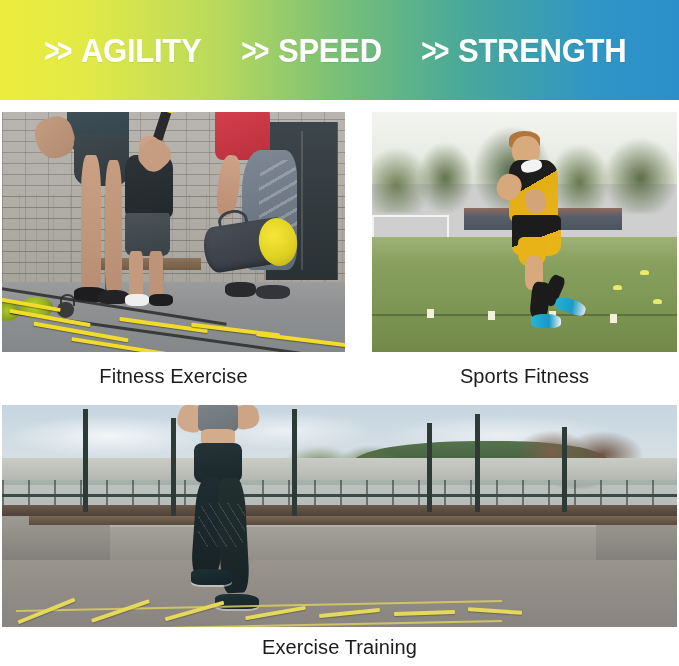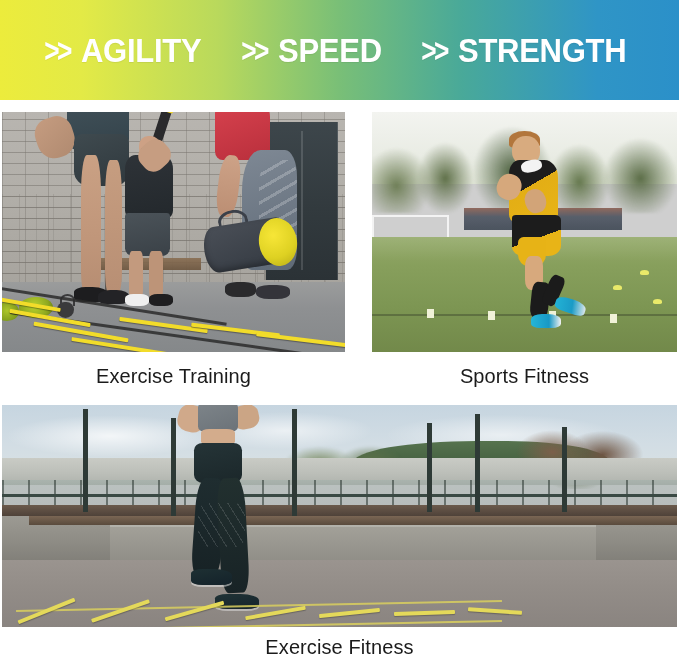--- a/index.html
+++ b/index.html
@@ -731,17 +731,17 @@
     <div class="ex-ladder-rail" style="left:2%;top:99%;width:72%;transform:rotate(-1.2deg);"></div>
     <div class="ex-rung" style="left:2%;top:92%;width:9%;transform:rotate(-22deg);"></div>
     <div class="ex-rung" style="left:13%;top:92%;width:9%;transform:rotate(-19deg);"></div>
     <div class="ex-rung" style="left:24%;top:92%;width:9%;transform:rotate(-16deg);"></div>
     <div class="ex-rung" style="left:36%;top:93%;width:9%;transform:rotate(-10deg);"></div>
     <div class="ex-rung" style="left:47%;top:93%;width:9%;transform:rotate(-6deg);"></div>
     <div class="ex-rung" style="left:58%;top:93%;width:9%;transform:rotate(-2deg);"></div>
     <div class="ex-rung" style="left:69%;top:92%;width:8%;transform:rotate(4deg);"></div>
   </div>
 
-  <div class="caption cap-fitness">Exercise Training</div>
+  <div class="caption cap-fitness">Fitness Exercise</div>
   <div class="caption cap-sports">Sports Fitness</div>
-  <div class="caption cap-exercise">Exercise Fitness</div>
+  <div class="caption cap-exercise">Exercise Training</div>
 
 </div>
 
 </body></html>

